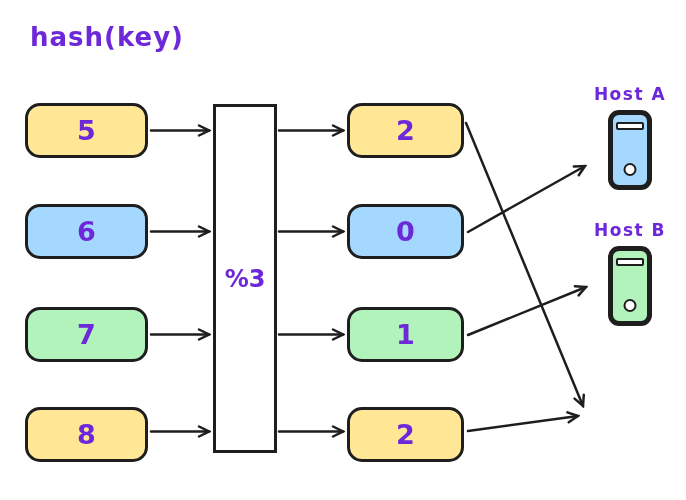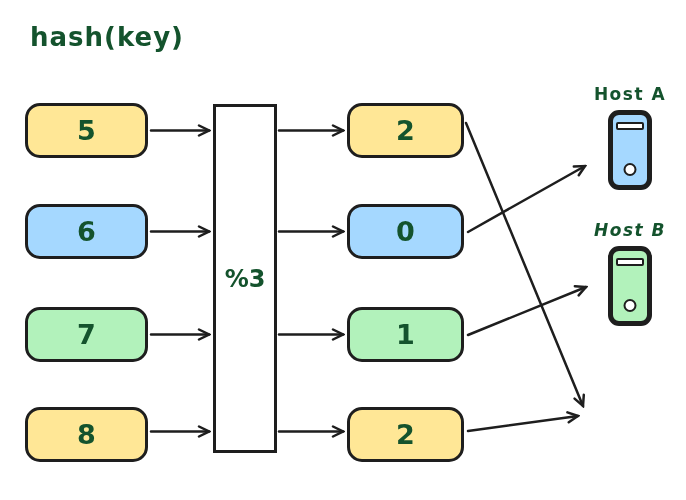--- a/index.html
+++ b/index.html
@@ -1,37 +1,37 @@
 <!DOCTYPE html>
 <html><head>
 <meta charset="utf-8">
 <style>
   html,body{margin:0;padding:0;background:#ffffff;}
   .canvas{
     position:relative;width:686px;height:500px;background:#ffffff;overflow:hidden;
-    font-family:"DejaVu Sans","Liberation Sans",sans-serif;color:#14532d;
+    font-family:"DejaVu Sans","Liberation Sans",sans-serif;color:#6d28d9;
   }
   .arrow-layer{position:absolute;left:0;top:0;width:686px;height:500px;}
   .title{position:absolute;left:30px;top:22px;font-size:26px;font-weight:600;letter-spacing:1px;}
   .node{
     position:absolute;height:55px;border:3px solid #1e1e1e;border-radius:15px;
     display:flex;align-items:center;justify-content:center;
     font-size:27px;font-weight:600;box-sizing:border-box;
   }
   .node.in{left:25px;width:123px;}
   .node.out{left:347px;width:117px;}
   .row1{top:103px;}.row2{top:204px;}.row3{top:307px;}.row4{top:407px;}
   .modbox{
     position:absolute;left:213px;top:104px;width:64px;height:349px;
     border:3px solid #1e1e1e;background:#ffffff;box-sizing:border-box;
     display:flex;align-items:center;justify-content:center;
     font-size:24px;font-weight:600;
   }
   .host{position:absolute;left:592px;width:76px;display:flex;flex-direction:column;align-items:center;gap:6px;}
-  .host-a{top:84px;}.host-b{top:220px;font-style:italic;}.host-c{top:356px;}
+  .host-a{top:84px;}.host-b{top:220px;}.host-c{top:356px;}
   .host-label{font-size:17px;font-weight:600;letter-spacing:1.5px;white-space:nowrap;}
   .server{
     position:relative;width:44px;height:80px;border:5px solid #1e1e1e;border-radius:11px;
     box-sizing:border-box;
   }
   .server .slot{
     position:absolute;top:7px;left:50%;transform:translateX(-50%);
     width:24px;height:4px;background:#ffffff;border:2px solid #1e1e1e;border-radius:2px;
   }
   .server .led{

